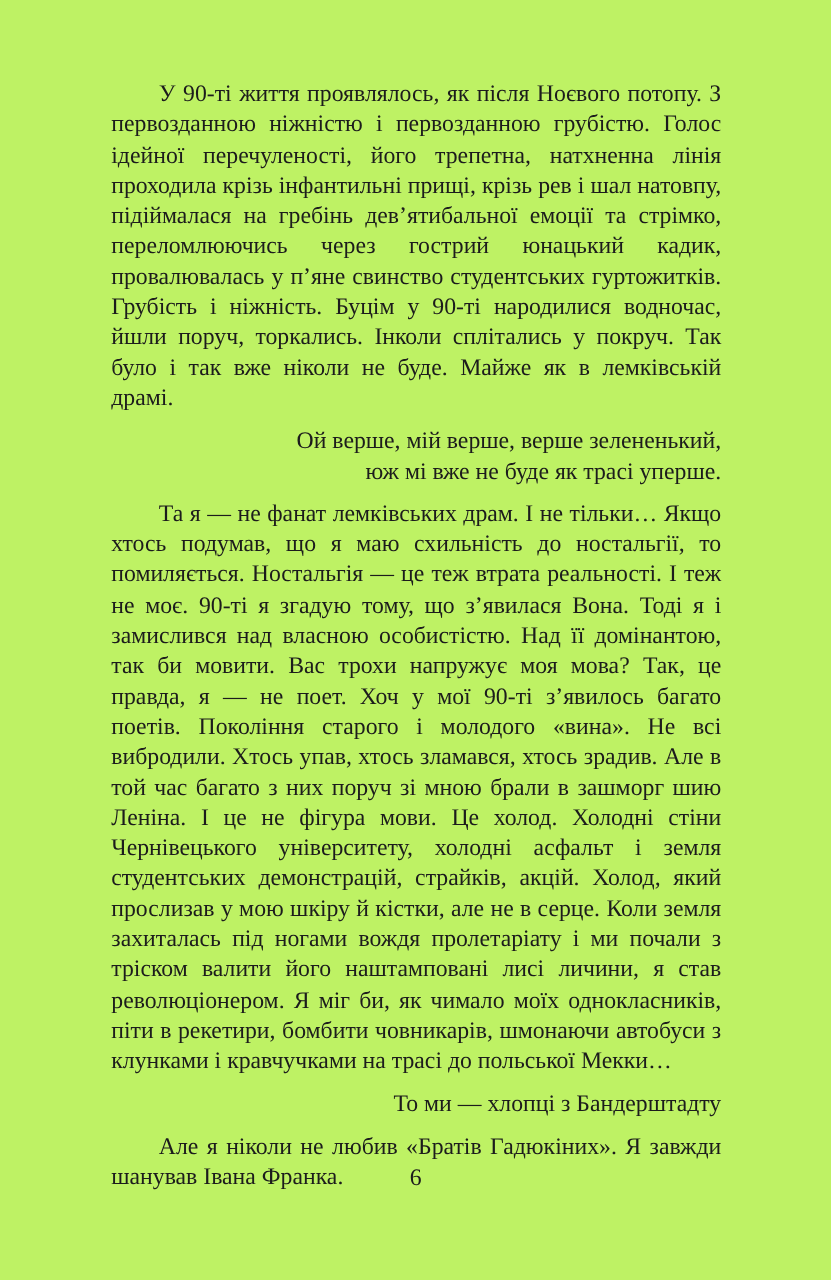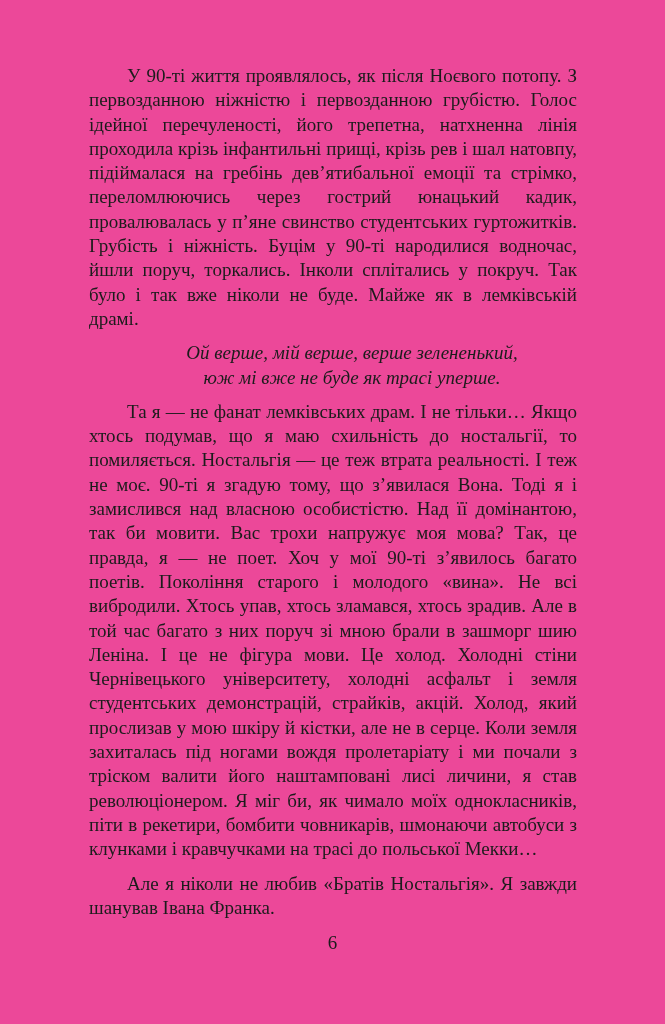--- a/index.html
+++ b/index.html
@@ -11,39 +11,38 @@
     height: 1024px;
     background: #ffffff;
     position: relative;
     font-family: "Liberation Serif", "DejaVu Serif", serif;
     color: #1c1c1c;
     overflow: hidden;
   }
   .book-page {
     position: absolute;
     inset: 0;
-    background: #ec4899;
+    background: #bef264;
   }
   .text-block {
     position: absolute;
     left: 89px;
     top: 64px;
     width: 488px;
     font-size: 19px;
     line-height: 24.3px;
     text-align: justify;
   }
   .para {
     margin: 0;
     text-indent: 38px;
   }
   .verse {
-    font-style: italic;
     margin: 10px 0 10px 38px;
-    text-align: center;
+    text-align: right;
   }
   .verse-line {
     white-space: nowrap;
   }
   .page-number {
     position: absolute;
     left: 0;
     right: 0;
     top: 932px;
     text-align: center;
@@ -60,20 +59,21 @@
     <p class="para">У 90-ті життя проявлялось, як після Ноєвого потопу. З первозданною ніжністю і первозданною грубістю. Голос ідейної перечуленості, його трепетна, натхненна лінія проходила крізь інфантильні прищі, крізь рев і шал натовпу, підіймалася на гребінь дев’ятибальної емоції та стрімко, переломлюючись через гострий юнацький кадик, провалювалась у п’яне свинство студентських гуртожитків. Грубість і ніжність. Буцім у 90-ті народилися водночас, йшли поруч, торкались. Інколи сплітались у покруч. Так було і так вже ніколи не буде. Майже як в лемківській драмі.</p>
 
     <div class="verse">
       <div class="verse-line">Ой верше, мій верше, верше зелененький,</div>
       <div class="verse-line">юж мі вже не буде як трасі уперше.</div>
     </div>
 
     <p class="para">Та я — не фанат лемківських драм. І не тільки… Якщо хтось подумав, що я маю схильність до ностальгії, то помиляється. Ностальгія — це теж втрата реальності. І теж не моє. 90-ті я згадую тому, що з’явилася Вона. Тоді я і замислився над власною особистістю. Над її домінантою, так би мовити. Вас трохи напружує моя мова? Так, це правда, я — не поет. Хоч у мої 90-ті з’явилось багато поетів. Покоління старого і молодого «вина». Не всі вибродили. Хтось упав, хтось зламався, хтось зрадив. Але в той час багато з них поруч зі мною брали в зашморг шию Леніна. І це не фігура мови. Це холод. Холодні стіни Чернівецького університету, холодні асфальт і земля студентських демонстрацій, страйків, акцій. Холод, який прослизав у мою шкіру й кістки, але не в серце. Коли земля захиталась під ногами вождя пролетаріату і ми почали з тріском валити його наштамповані лисі личини, я став революціонером. Я міг би, як чимало моїх однокласників, піти в рекетири, бомбити човникарів, шмонаючи автобуси з клунками і кравчучками на трасі до польської Мекки…</p>
 
     <div class="verse">
+      <div class="verse-line">То ми — хлопці з Бандерштадту</div>
     </div>
 
-    <p class="para">Але я ніколи не любив «Братів Ностальгія». Я завжди шанував Івана Франка.</p>
+    <p class="para">Але я ніколи не любив «Братів Гадюкіних». Я завжди шанував Івана Франка.</p>
 
   </div>
 
   <div class="page-number">6</div>
 </div>
 
 </body></html>

